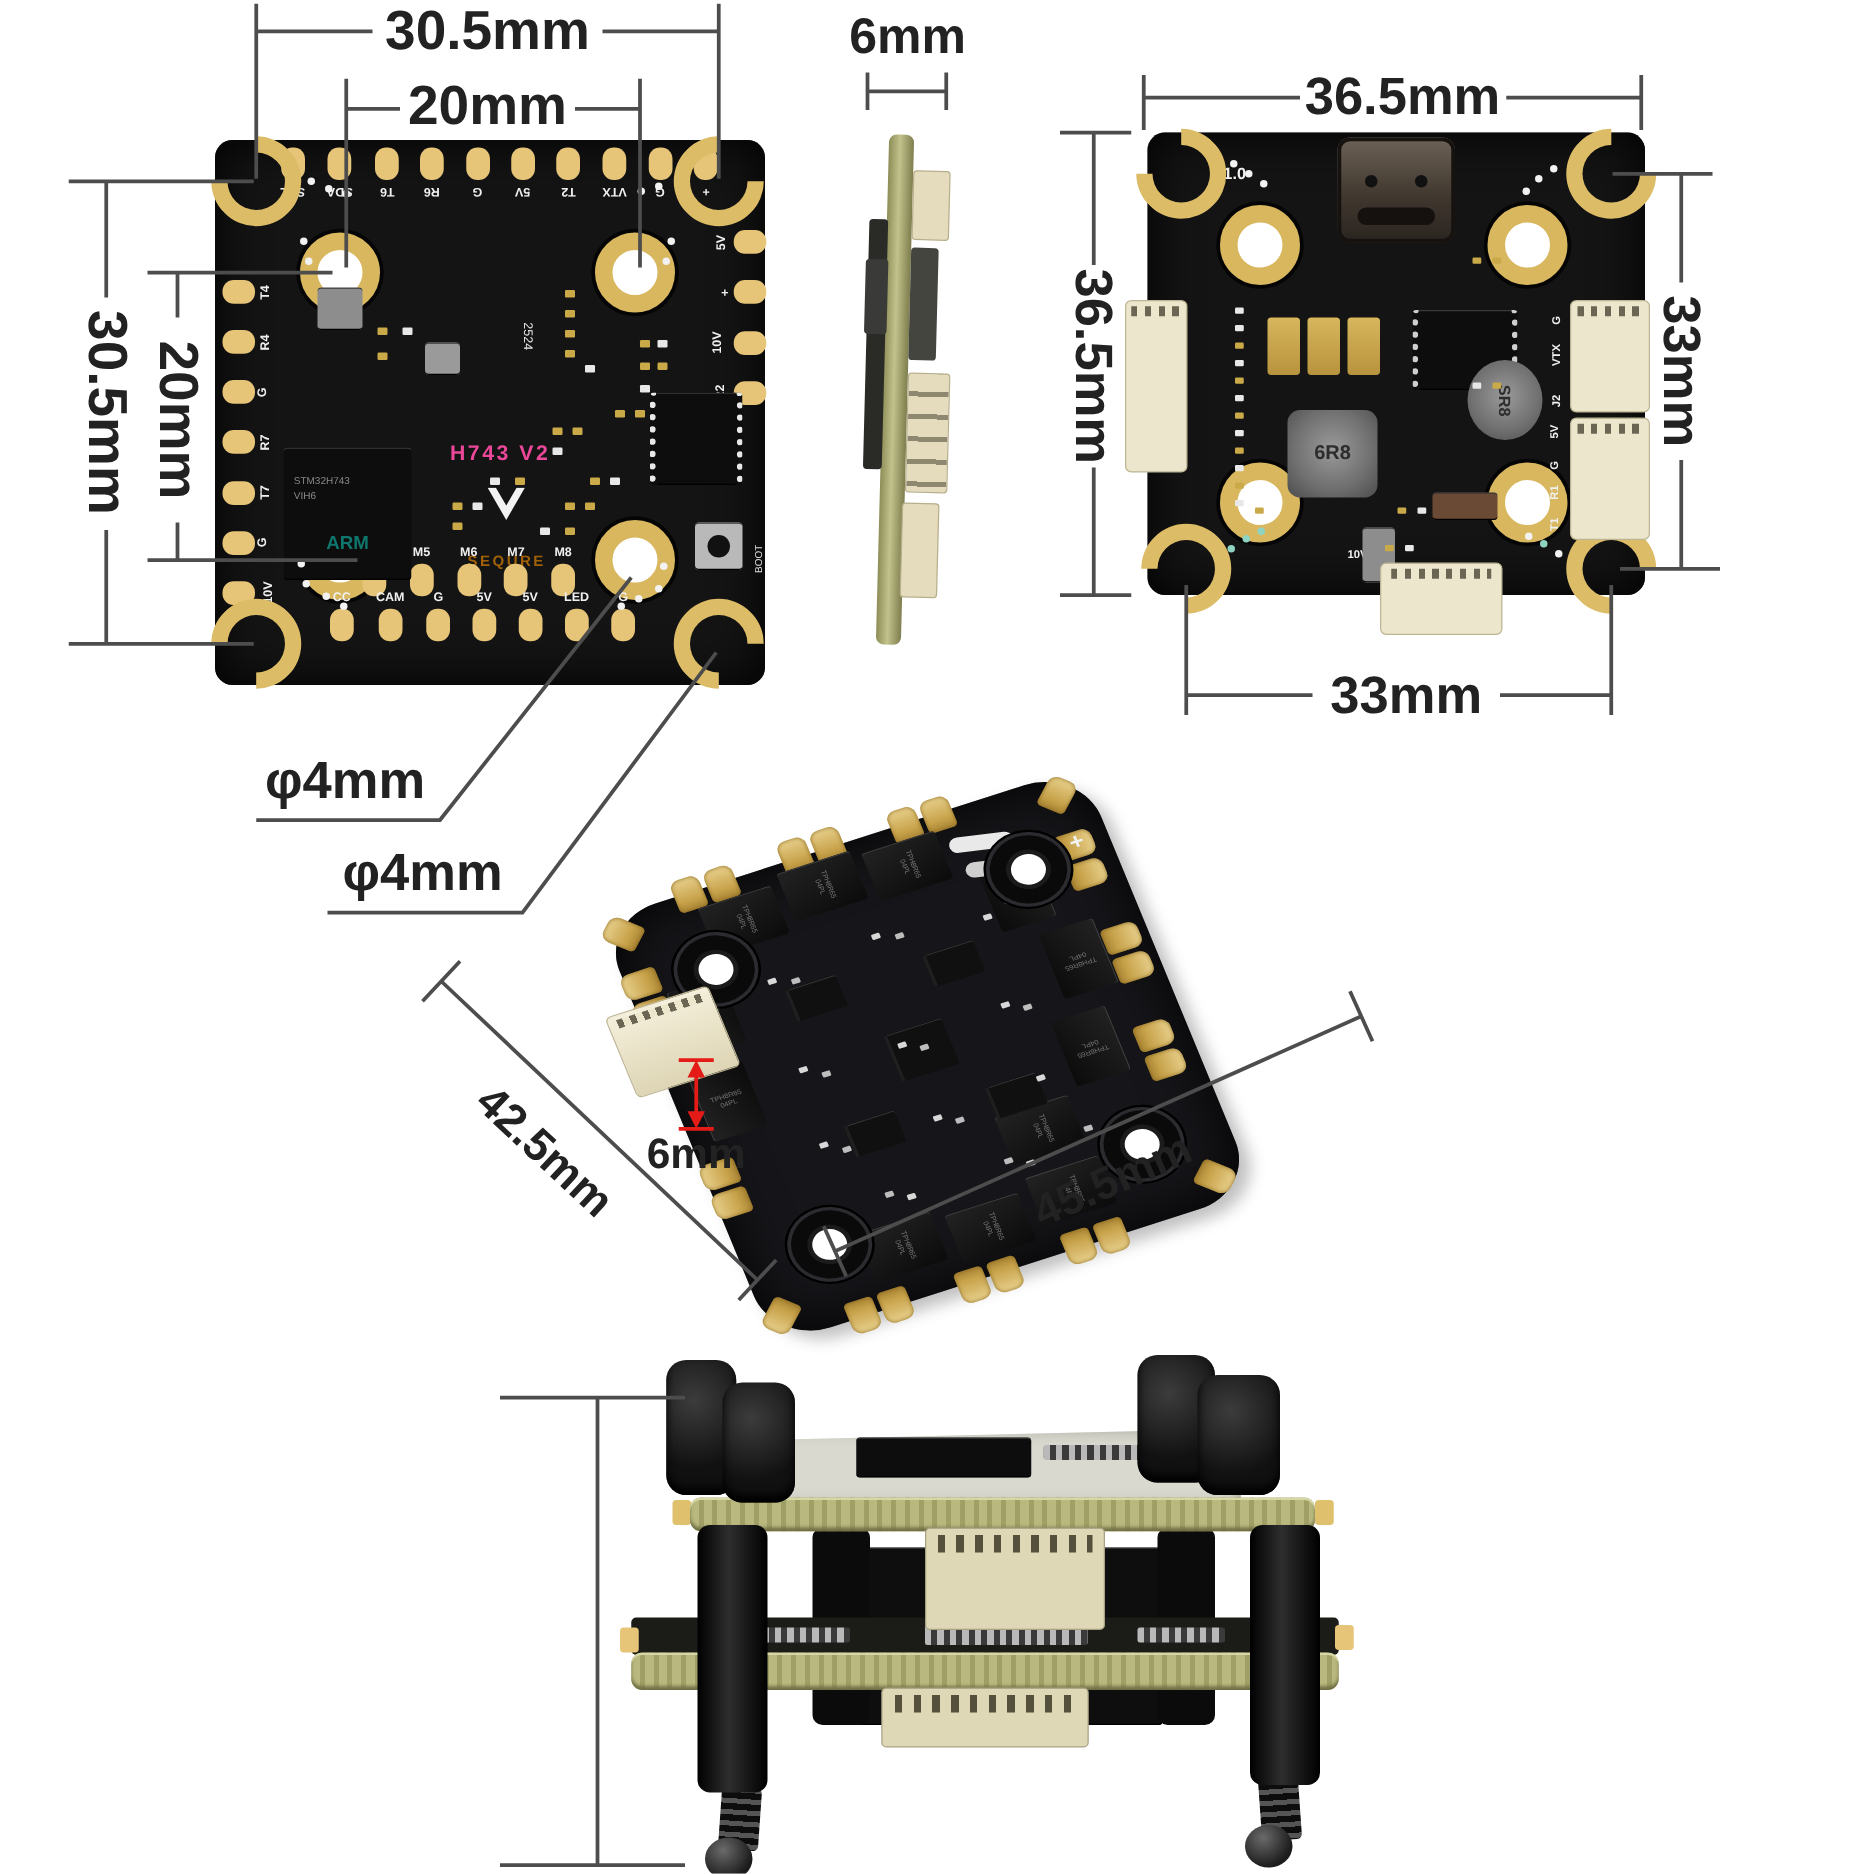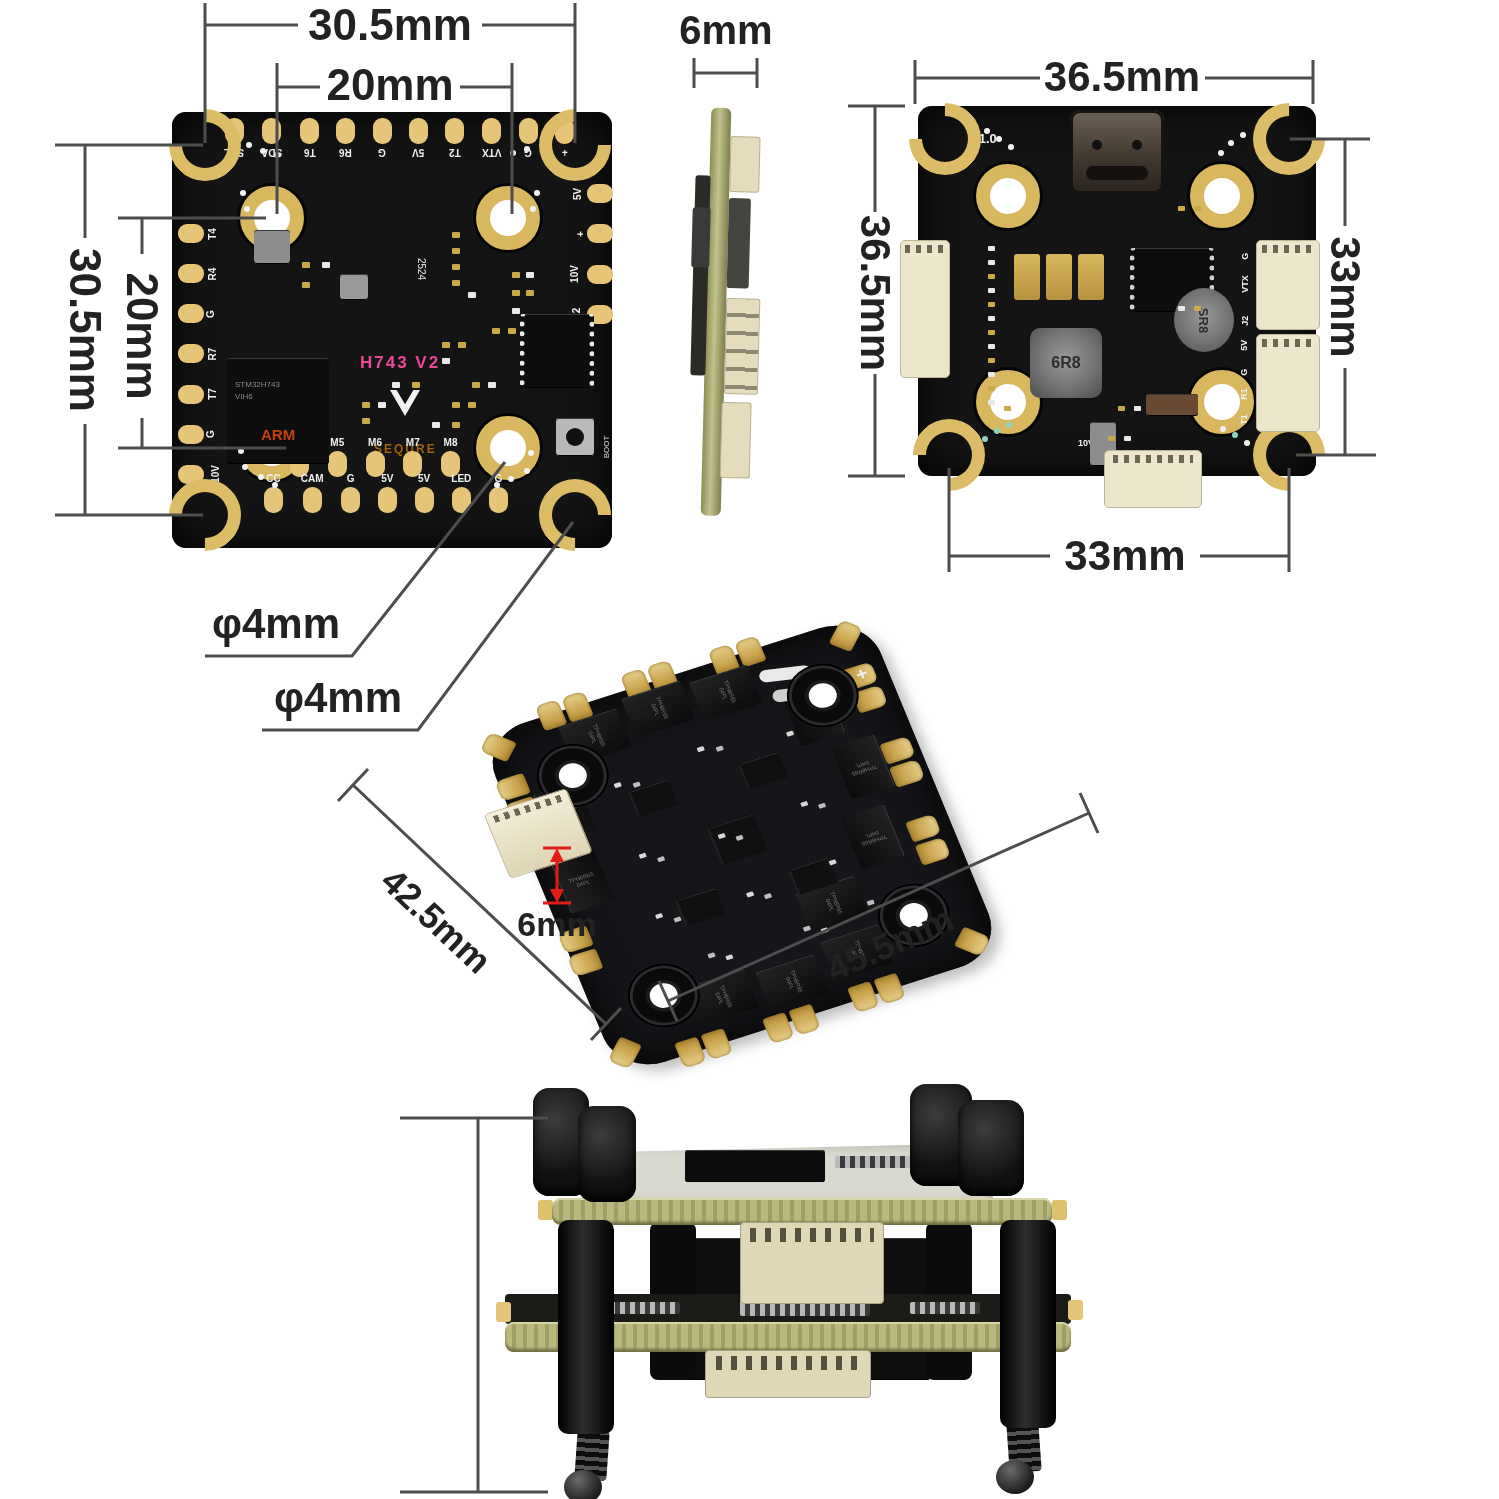--- a/index.html
+++ b/index.html
@@ -251,21 +251,21 @@
         </div>
         <div class="pincell">
           <span class="plabel">G</span>
         <span class="pad"></span>
         </div>
       </div>
 
     <div class="chip" style="left:55px;top:198px;width:102px;height:106px;margin-top:48px;">
       <span class="chiptxt" style="left:8px;top:22px;font-size:8px;">STM32H743</span>
       <span class="chiptxt" style="left:8px;top:34px;font-size:8px;">VIH6</span>
-      <span class="chiptxt white" style="left:34px;top:72px;font-size:15px;font-weight:700;color:#c2410c;">ARM</span>
+      <span class="chiptxt white" style="left:34px;top:72px;font-size:15px;font-weight:700;color:#0f766e;">ARM</span>
     </div>
     <div class="chip" style="left:82px;top:118px;width:36px;height:34px;background:#8d8d8d;"></div>
     <div class="chip" style="left:168px;top:162px;width:28px;height:26px;background:#9a9a9a;"></div>
     <div class="chip" style="left:348px;top:202px;width:64px;height:74px;
          border-left:5px dotted #e8e8e8;border-right:5px dotted #e8e8e8;"></div>
     <div class="chip" style="left:384px;top:306px;width:38px;height:38px;background:#b9b9b9;">
       <span style="position:absolute;left:10px;top:10px;width:18px;height:18px;background:#111;border-radius:50%;"></span>
     </div>
     <span class="chiptxt" style="left:424px;top:330px;color:#ddd;font-size:8px;transform:rotate(-90deg);">BOOT</span>
     <span class="chiptxt white" style="left:188px;top:246px;color:#ec4899;font-size:17px;font-weight:700;letter-spacing:2px;">H743 V2</span>

